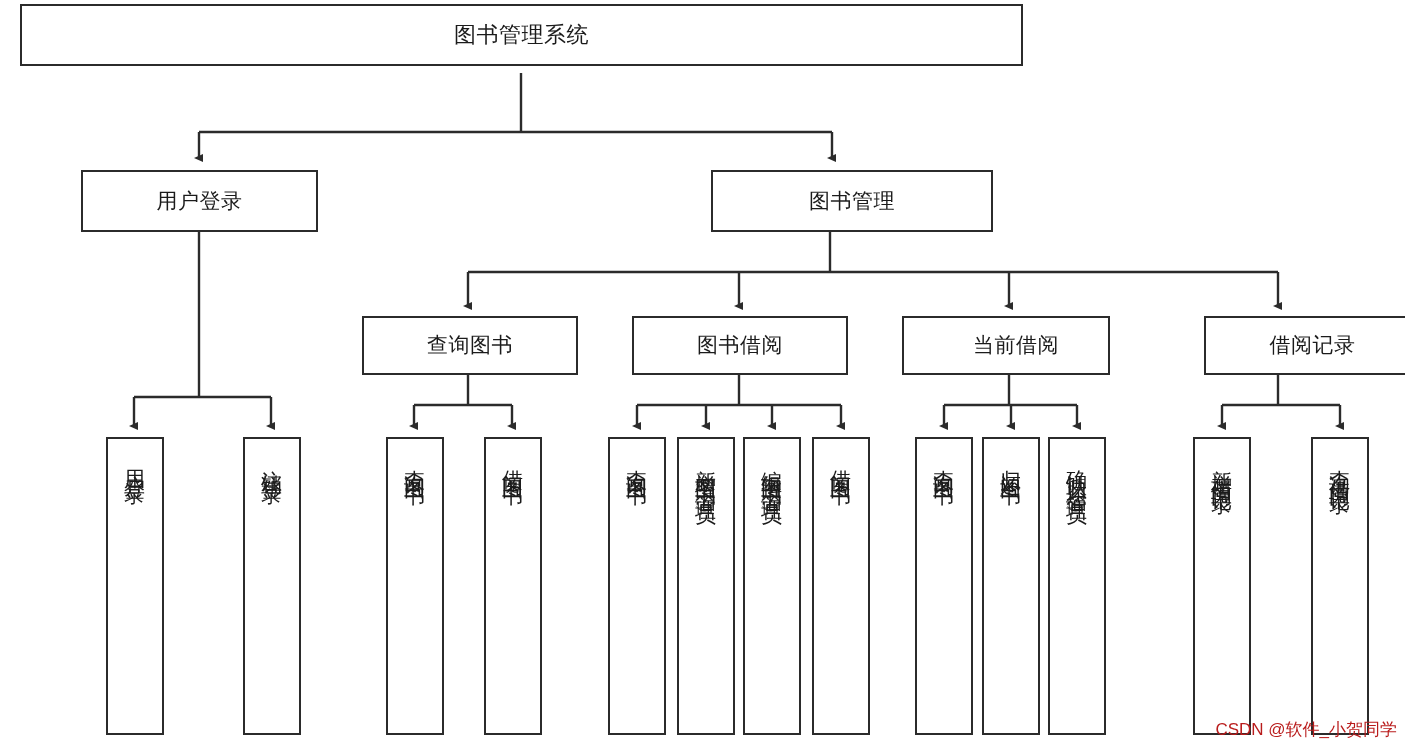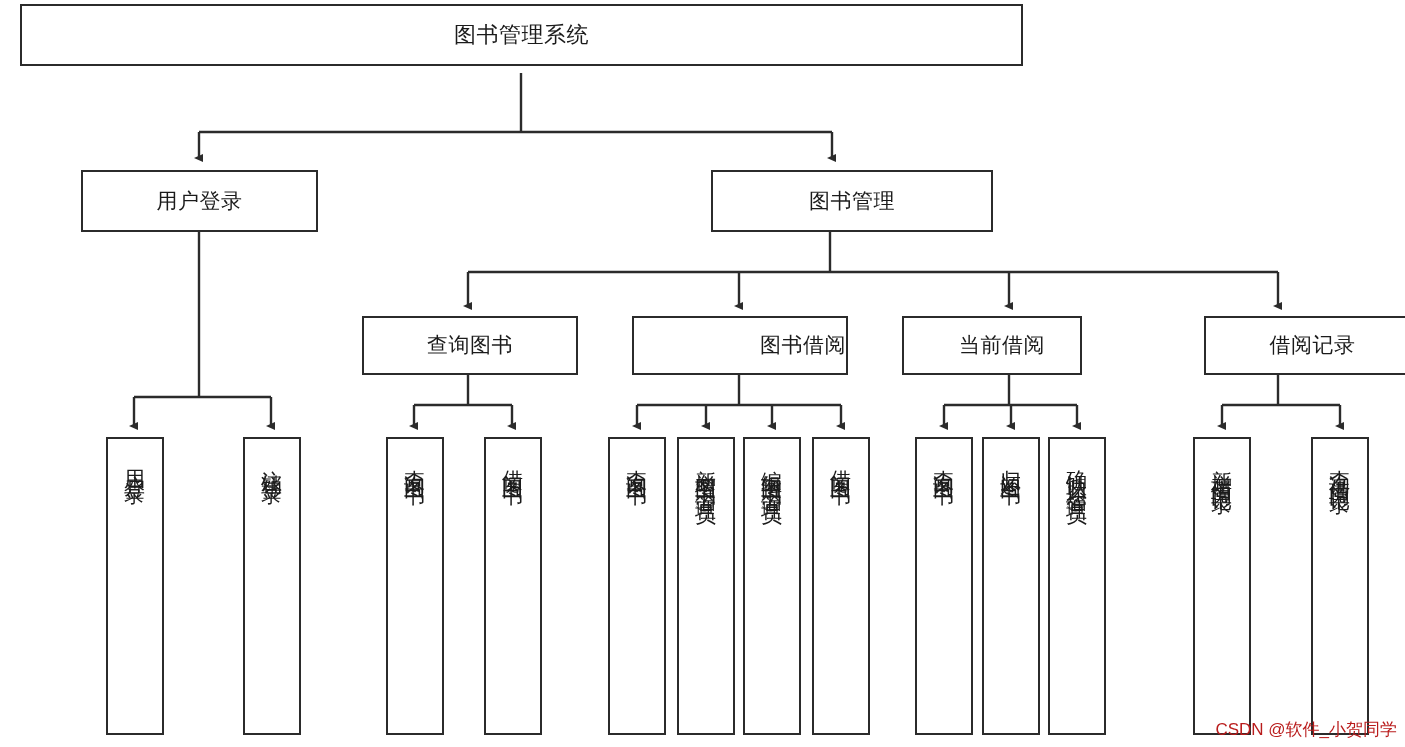--- a/index.html
+++ b/index.html
@@ -132,24 +132,24 @@
   <div class="node" style="left:81px; top:170px; width:237px; height:62px;">
     <span class="node-label h-label">用户登录</span>
   </div>
   <div class="node" style="left:711px; top:170px; width:282px; height:62px;">
     <span class="node-label h-label">图书管理</span>
   </div>
 
   <div class="node" style="left:362px; top:316px; width:216px; height:59px;">
     <span class="node-label h-label">查询图书</span>
   </div>
-  <div class="node" style="left:632px; top:316px; width:216px; height:59px;justify-content:flex-end;">
+  <div class="node" style="left:632px; top:316px; width:216px; height:59px;">
     <span class="node-label h-label">图书借阅</span>
   </div>
-  <div class="node" style="left:902px; top:316px; width:180px; height:59px;padding-left:20px;">
+  <div class="node" style="left:902px; top:316px; width:208px; height:59px;padding-left:20px;">
     <span class="node-label h-label">当前借阅</span>
   </div>
   <div class="node" style="left:1170px; top:316px; width:217px; height:59px;margin-left:34px;">
     <span class="node-label h-label">借阅记录</span>
   </div>
 
   <div class="node leaf" style="left:106px; top:437px; width:58px; height:298px;">
     <span class="node-label v-label">用户登录</span>
   </div>
   <div class="node leaf" style="left:243px; top:437px; width:58px; height:298px;">

